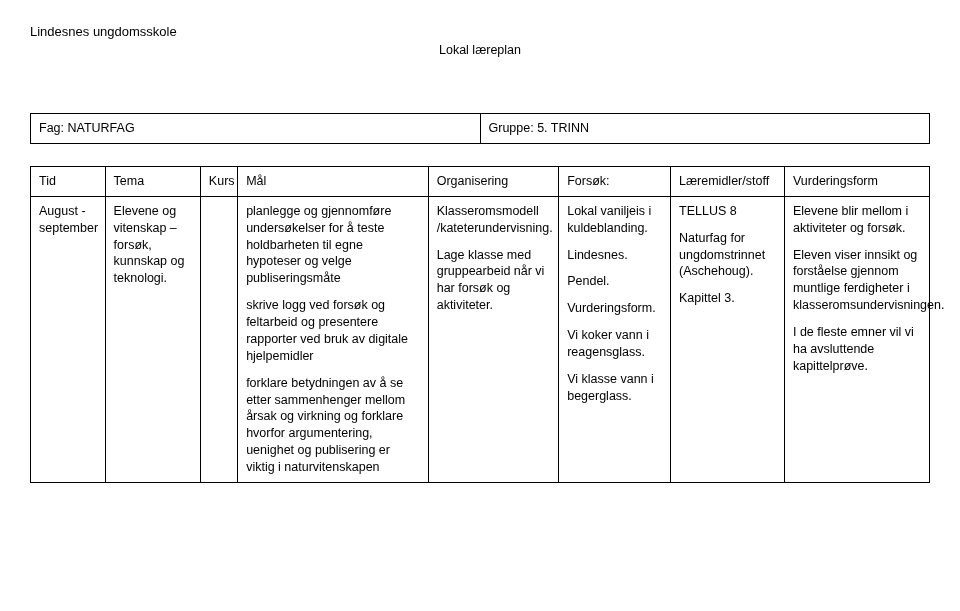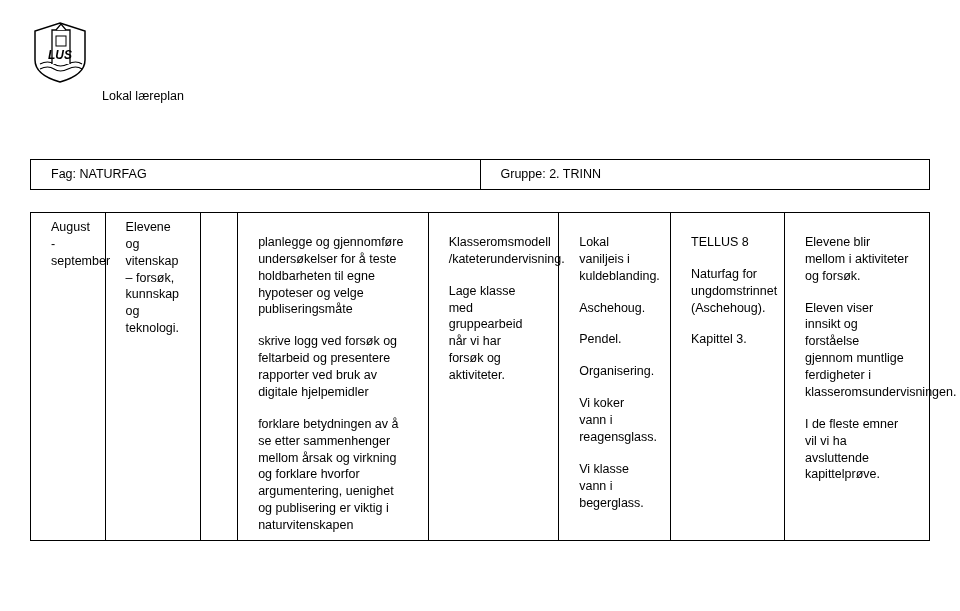--- a/index.html
+++ b/index.html
@@ -23,112 +23,112 @@
     height: 65px;
     position: relative;
     flex-shrink: 0;
   }
   .logo svg { width: 100%; height: 100%; }
   .school-name {
     font-size: 13px;
     padding-top: 4px;
   }
   .subtitle {
-    margin-left: 72px;
     margin-bottom: 56px;
     font-size: 12.5px;
+    text-align: center;
   }
   table {
     border-collapse: collapse;
     width: 100%;
     table-layout: fixed;
   }
   td, th {
     border: 1px solid #000;
-    padding: 6px 20px;
+    padding: 6px 8px;
     text-align: left;
     vertical-align: top;
     font-size: 12.5px;
     line-height: 1.35;
   }
   .meta-table { margin-bottom: 22px; }
   .meta-table td { height: 26px; }
   .main-table th {
     font-weight: normal;
     background: #fff;
   }
   .col-tid    { width: 72px; }
   .col-tema   { width: 92px; }
   .col-kurs   { width: 36px; }
   .col-maal   { width: 184px; }
   .col-org    { width: 126px; }
   .col-forsok { width: 108px; }
   .col-laer   { width: 110px; }
   .col-vurd   { width: 140px; }
-  .goals p, .stack p { margin: 15px 0 10px 0; }
+  .goals p, .stack p { margin: 0 0 10px 0; }
   .goals p:last-child, .stack p:last-child { margin-bottom: 0; }
 </style>
 </head>
 <body>
 
 <div class="header-row">
-  <div class="logo">
-    <svg viewBox="0 0 60 65">
-      <path d="M30 3 L55 11 L55 40 Q55 55 30 62 Q5 55 5 40 L5 11 Z" fill="#fff" stroke="#000" stroke-width="1.5"></path>
-      <path d="M10 44 Q18 40 24 44 T38 44 T52 44" fill="none" stroke="#000" stroke-width="1.2"></path>
-      <path d="M10 49 Q18 45 24 49 T38 49 T52 49" fill="none" stroke="#000" stroke-width="1.2"></path>
-      <path d="M22 44 L22 10 L40 10 L40 44" fill="#fff" stroke="#000" stroke-width="1.3"></path>
-      <path d="M26 10 L31 4 L36 10" fill="#fff" stroke="#000" stroke-width="1.2"></path>
-      <rect x="26" y="16" width="10" height="10" fill="none" stroke="#000" stroke-width="1"></rect>
-      <text x="30" y="39" text-anchor="middle" font-size="12" font-family="Arial" font-style="italic" font-weight="bold" fill="#000">LUS</text>
-    </svg>
-  </div>
+  <div class="school-name">Lindesnes ungdomsskole</div>
 </div>
 
 <div class="subtitle">Lokal læreplan</div>
 
 <table class="meta-table">
   <tbody>
       <tr>
     <td style="width:50%">Fag: NATURFAG</td>
-    <td style="width:50%">Gruppe: 2. TRINN</td>
+    <td style="width:50%">Gruppe: 5. TRINN</td>
   </tr>
 </tbody>
   </table>
 
 <table class="main-table">
   <colgroup>
     <col class="col-tid">
       <col class="col-tema">
       <col class="col-kurs">
       <col class="col-maal">
     <col class="col-org">
       <col class="col-forsok">
       <col class="col-laer">
       <col class="col-vurd">
   </colgroup>
   <tbody>
+      <tr>
+    <th>Tid</th>
+    <th>Tema</th>
+    <th>Kurs</th>
+    <th>Mål</th>
+    <th>Organisering</th>
+    <th>Forsøk:</th>
+    <th>Læremidler/stoff</th>
+    <th>Vurderingsform</th>
+  </tr>
   <tr>
     <td>August - september</td>
     <td>Elevene og vitenskap – forsøk, kunnskap og teknologi.</td>
     <td></td>
     <td class="goals">
       <p>planlegge og gjennomføre undersøkelser for å teste holdbarheten til egne hypoteser og velge publiseringsmåte</p>
       <p>skrive logg ved forsøk og feltarbeid og presentere rapporter ved bruk av digitale hjelpemidler</p>
       <p>forklare betydningen av å se etter sammenhenger mellom årsak og virkning og forklare hvorfor argumentering, uenighet og publisering er viktig i naturvitenskapen</p>
     </td>
     <td class="stack">
       <p>Klasseromsmodell /kateterundervisning.</p>
       <p>Lage klasse med gruppearbeid når vi har forsøk og aktiviteter.</p>
     </td>
     <td class="stack">
       <p>Lokal vaniljeis i kuldeblanding.</p>
-      <p>Aschehoug.</p>
+      <p>Lindesnes.</p>
       <p>Pendel.</p>
-      <p>Organisering.</p>
+      <p>Vurderingsform.</p>
       <p>Vi koker vann i reagensglass.</p>
       <p>Vi klasse vann i begerglass.</p>
     </td>
     <td class="stack">
       <p>TELLUS 8</p>
       <p>Naturfag for ungdomstrinnet (Aschehoug).</p>
       <p>Kapittel 3.</p>
     </td>
     <td class="stack">
       <p>Elevene blir mellom i aktiviteter og forsøk.</p>

